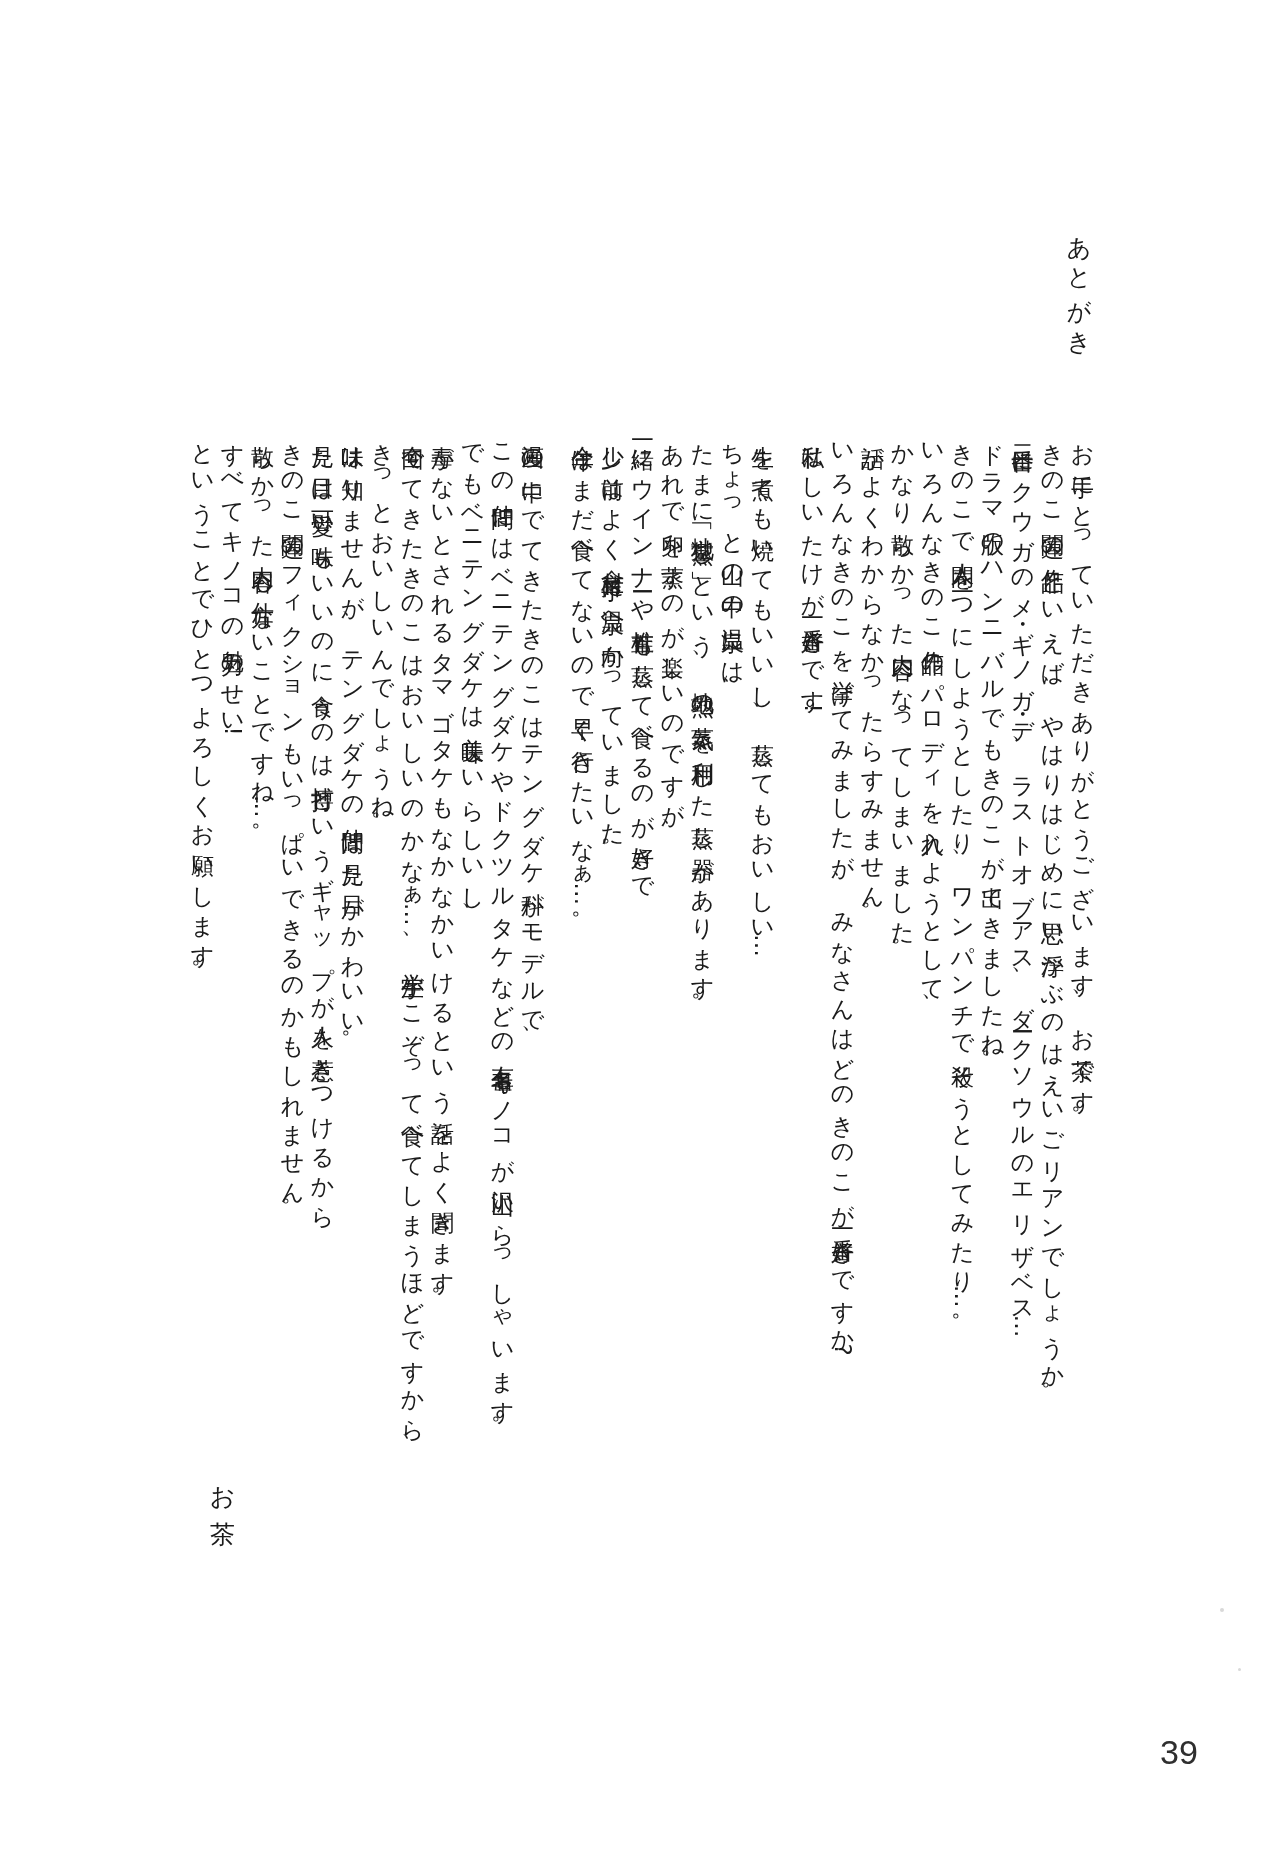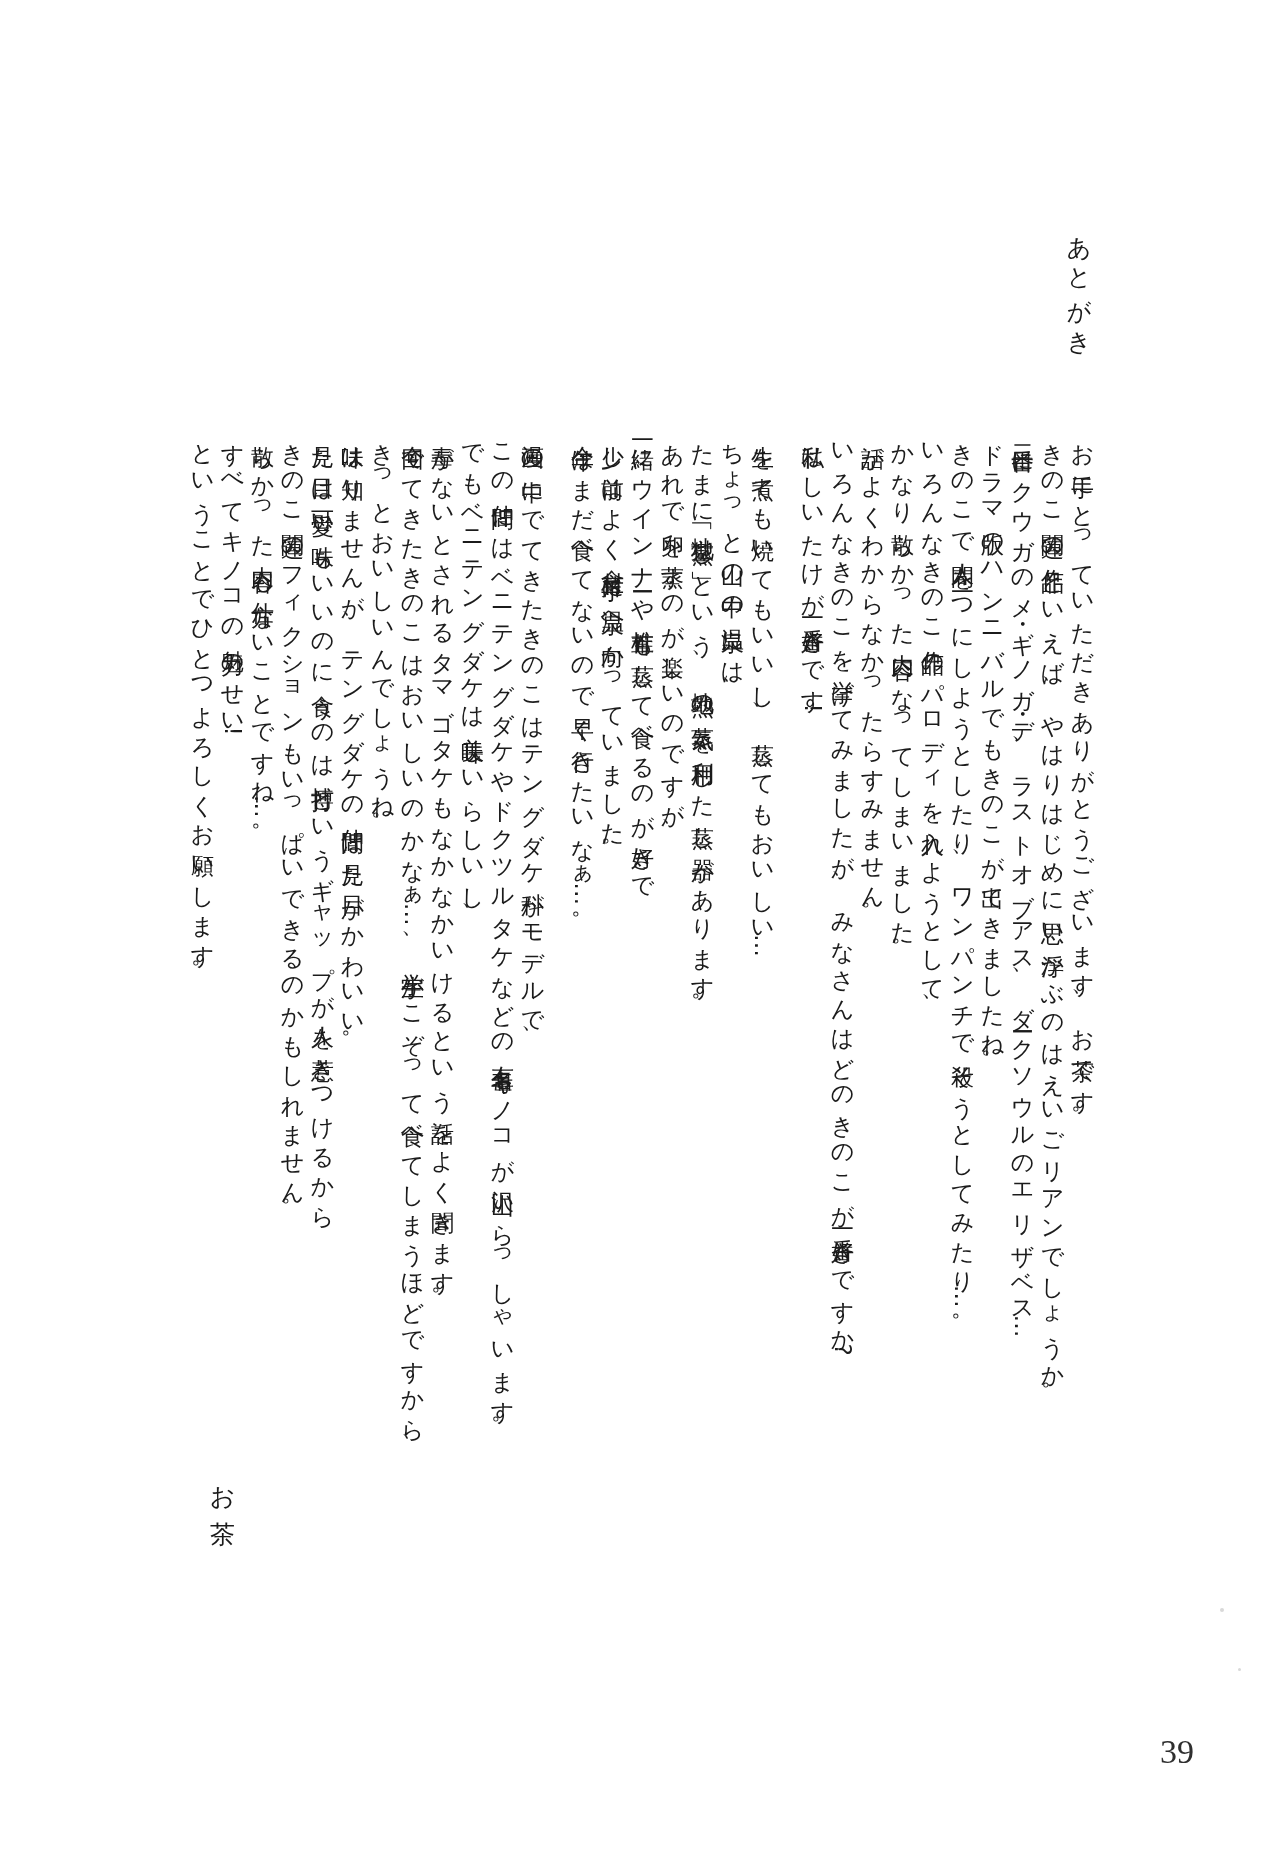--- a/index.html
+++ b/index.html
@@ -54,21 +54,21 @@
     position: absolute;
     top: 1468px;
     left: 206px;
     font-size: 25px;
     letter-spacing: 5px;
   }
   .page-number {
     position: absolute;
     top: 1733px;
     left: 1160px;
-    font-family: Liberation Serif, serif;
+    font-family: Liberation Sans, sans-serif;
     font-size: 34px;
     color: #2f2f2f;
   }
   .speck {
     position: absolute;
     border-radius: 50%;
     background: #d9d9d9;
   }
   .speck.s1 { width: 4px; height: 4px; top: 1608px; left: 1220px; }
   .speck.s2 { width: 3px; height: 3px; top: 1668px; left: 1238px; }

